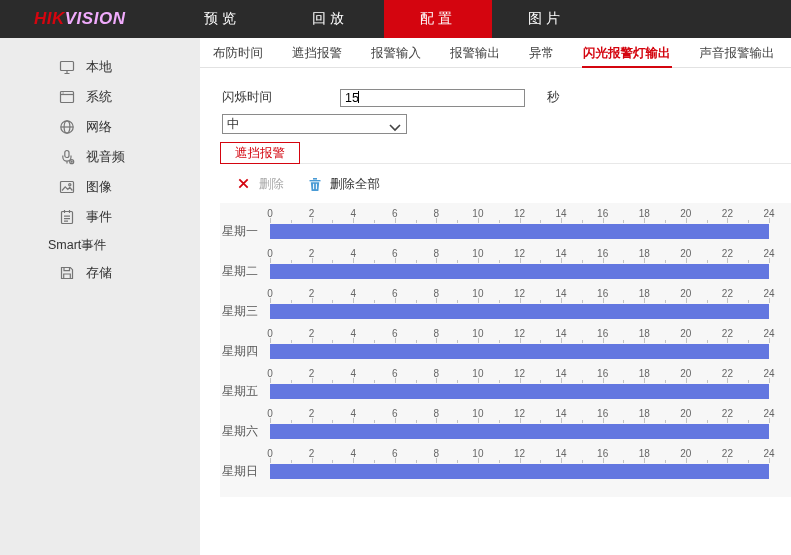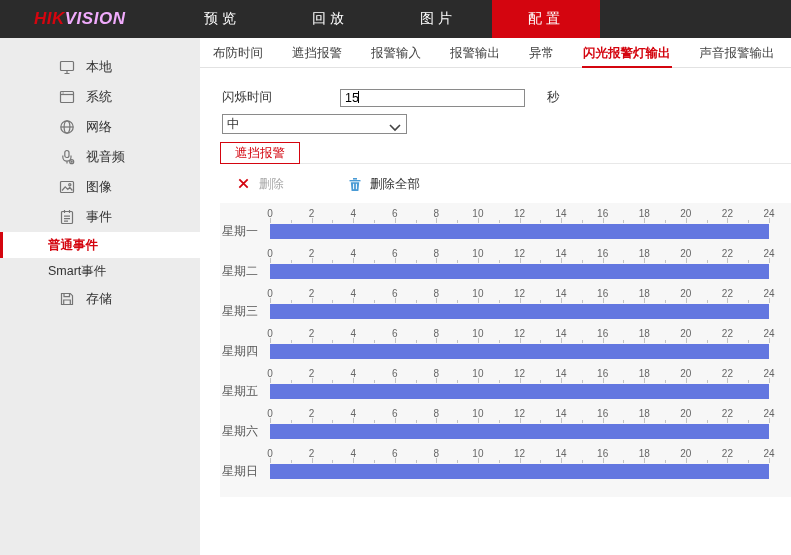--- a/index.html
+++ b/index.html
@@ -49,21 +49,21 @@
   .unit { margin-left:22px; font-size:12.5px; color:#333; }
   .select { width:185px; height:20px; border:1px solid #8a8a8a; background:#fff; position:relative;
             display:flex; align-items:center; padding:0 4px; font-size:12.5px; color:#333; cursor:pointer; }
   .select .icon { position:absolute; right:5px; top:6px; width:12px; height:8px; }
 
   
   .arming-row { margin:7px 0 0 20px; border-bottom:1px solid #e8e8e8; height:22px; }
   .arming-tab { display:inline-block; height:22px; padding:0 14px; background:#fff;
                 border:1px solid var(--accent,#d4050f); color:var(--accent,#d4050f);
                 font-size:12.5px; line-height:20px; cursor:pointer; font-family:inherit; }
-  .toolbar { margin:12px 0 0 37px; display:flex; align-items:center;gap:40px; }
+  .toolbar { margin:12px 0 0 37px; display:flex; align-items:center; }
   .tool { display:inline-flex; align-items:center; gap:7px; font-size:12.5px; cursor:pointer; }
   .tool + .tool { margin-left:24px; }
   .tool .tool-label { color:#333; }
   .tool.disabled .tool-label { color:#aaa; cursor:default; }
   .tool .icon { width:15px; height:15px; display:inline-flex; }
 
   .panel { margin:10px 0 0 20px; width:571px; height:294px; background:var(--panel-bg,#f7f7f7);
            padding-top:2px; }
   .day-row { height:40px; position:relative; }
   .axis { position:absolute; left:50px; right:22px; top:3px; height:15px; }
@@ -89,22 +89,22 @@
 <div class="app">
 
   <header class="topbar">
     <div class="logo">
       <span class="hik">HIK</span>
         <span class="vision">VISION</span>
     </div>
     <nav class="topnav" id="topnav">
         <div class="nav-item">预览</div>
         <div class="nav-item">回放</div>
+        <div class="nav-item active">配置</div>
         <div class="nav-item">图片</div>
-        <div class="nav-item active">配置</div>
       </nav>
   </header>
 
   <div class="main">
     <aside class="sidebar" id="sidebar">
         <div class="side-item">
           <span class="icon">
             <svg width="16" height="16" viewBox="0 0 16 16">
               <rect x="1.5" y="2.5" width="13" height="9" rx="1" fill="none" stroke="#757575" stroke-width="1.2"></rect>
               <path d="M5.5 14.5h5M8 11.5v3" fill="none" stroke="#757575" stroke-width="1.2"></path>
@@ -154,23 +154,20 @@
           <span>图像</span>
         </div>
         <div class="side-item">
           <span class="icon">
             <svg width="16" height="16" viewBox="0 0 16 16">
               <rect x="2.5" y="2.5" width="11" height="12" rx="1" fill="none" stroke="#757575" stroke-width="1.2"></rect>
               <path d="M5.5 1v3M10.5 1v3M5 7.2h6M5 9.7h6M5 12.2h4" fill="none" stroke="#757575" stroke-width="1.2"></path>
             </svg>
           </span>
           <span>事件</span>
-        </div>
-        <div class="side-item child active">
-          <span>普通事件</span>
         </div>
         <div class="side-item child">
           <span>Smart事件</span>
         </div>
         <div class="side-item">
           <span class="icon">
             <svg width="16" height="16" viewBox="0 0 16 16">
               <path d="M2.5 2.5h8.8l2.2 2.2v8.8H2.5z" fill="none" stroke="#757575" stroke-width="1.2"></path>
               <path d="M5 2.7v3h5.5v-3M4.7 14v-5h6.6v5" fill="none" stroke="#757575" stroke-width="1.2"></path>
             </svg>

